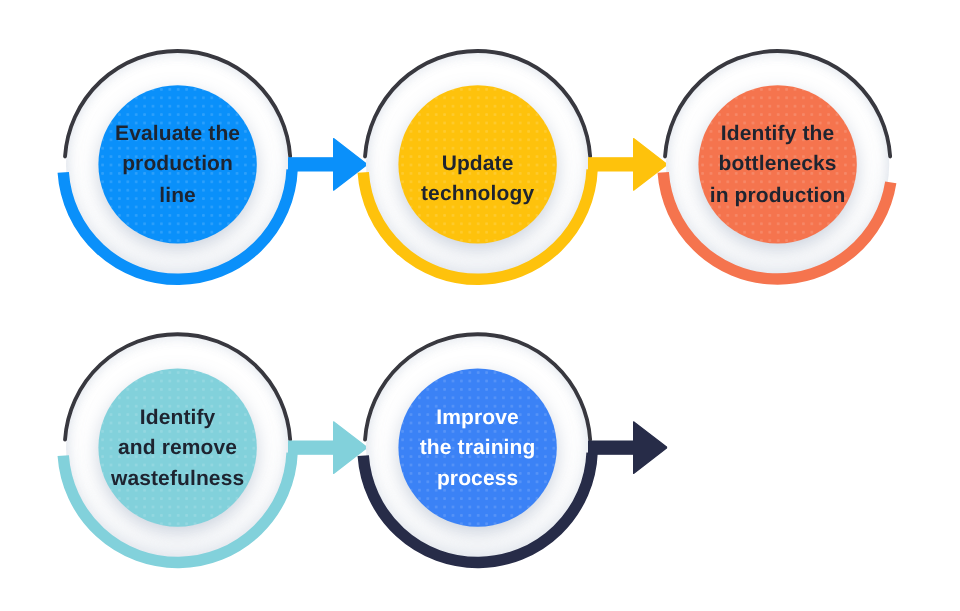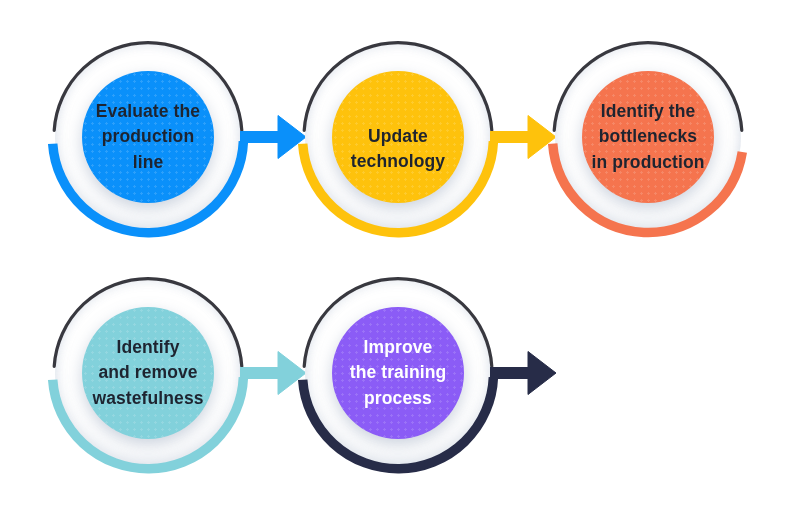--- a/index.html
+++ b/index.html
@@ -153,21 +153,21 @@
   <svg class="arrow" style="left:240px; top:349px;" viewBox="0 0 66 48">
     <path d="M0 18.5 H38 V2.5 L66 24 L38 45.5 V29.5 H0 Z" style="fill: rgb(130, 209, 219); stroke: rgb(130, 209, 219);"></path>
   </svg>
 
   <div class="unit" style="left:293px; top:268px;">
     <div class="disc"></div>
     <svg class="arcs" viewBox="0 0 210 210">
       <path class="dark-arc" d="M 11.2 98.4 A 94 94 0 0 1 198.8 98.4" style="stroke: rgb(56, 56, 63);"></path>
       <path class="color-arc" d="M 9.7 111.7 A 95.5 95.5 0 0 0 200.4 109.2" style="stroke: rgb(39, 44, 72);"></path>
     </svg>
-    <div class="inner" style="background: #8b5cf6;">
+    <div class="inner" style="background: #3b82f6;">
       <div class="dots"></div>
       <div class="label" style="color: rgb(255, 255, 255);">Improve
 the training
 process</div>
     </div>
   </div>
 
   <svg class="arrow" style="left:490px; top:349px;" viewBox="0 0 66 48">
     <path d="M0 18.5 H38 V2.5 L66 24 L38 45.5 V29.5 H0 Z" style="fill: rgb(39, 44, 72); stroke: rgb(39, 44, 72);"></path>
   </svg>

